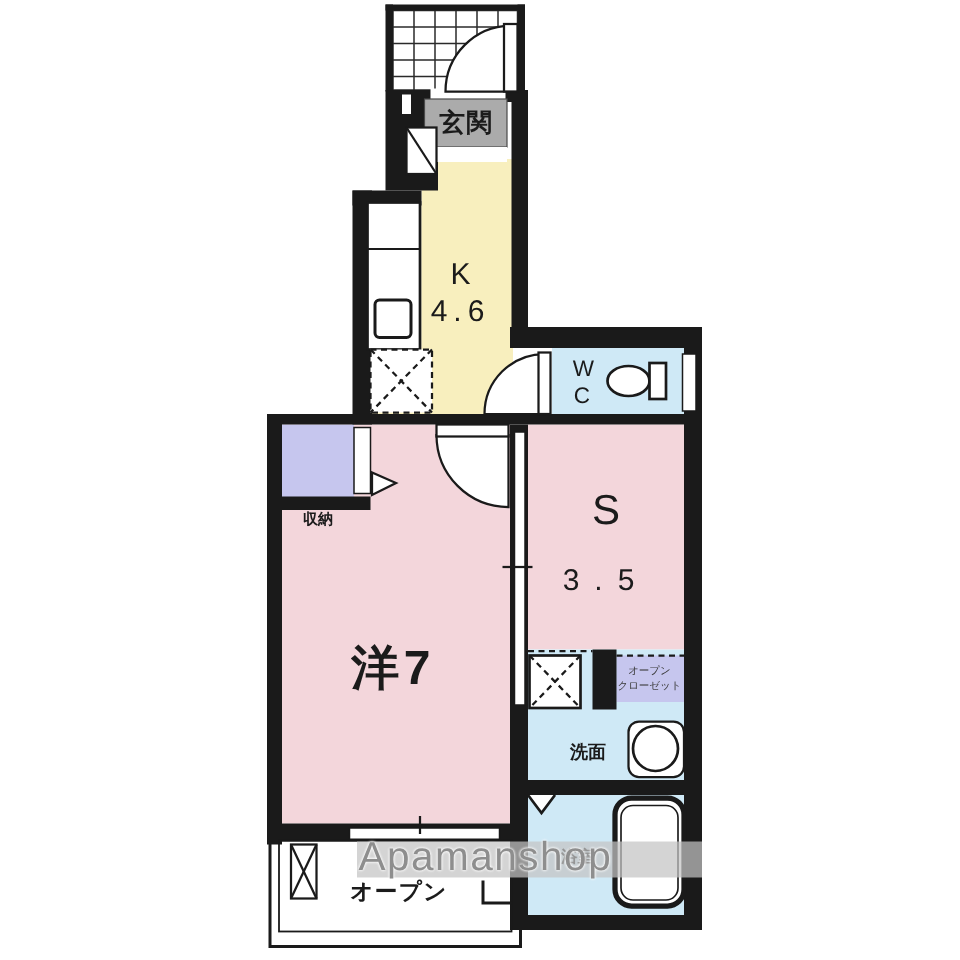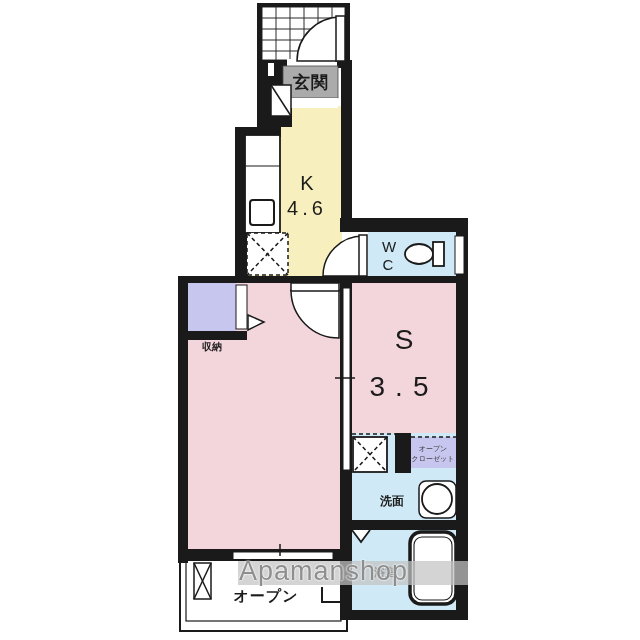--- a/index.html
+++ b/index.html
@@ -154,22 +154,23 @@
       <path d="M322,587 L322,602 L341,602" fill="none" stroke-width="2"></path>
     </g>
   </svg>
 
   <div class="lbl jp" style="left:311px;top:82px;font-size:17px;letter-spacing:1px;">玄関</div>
   <div class="lbl" style="left:307px;top:183px;font-size:20px;">K</div>
   <div class="lbl" style="left:307px;top:208px;font-size:20px;letter-spacing:4px;">4.6</div>
   <div class="lbl" style="left:389px;top:246px;font-size:15px;">W</div>
   <div class="lbl" style="left:388px;top:264px;font-size:15px;">C</div>
   <div class="lbl jp" style="left:212px;top:307px;font-size:10px;margin-top:40px;">収納</div>
+  <div class="lbl jp" style="left:262px;top:445px;font-size:32px;letter-spacing:3px;">洋7</div>
   <div class="lbl" style="left:404px;top:340px;font-size:28px;">S</div>
-  <div class="lbl" style="left:404px;top:387px;font-size:28px;letter-spacing:10px;">3.5</div>
+  <div class="lbl" style="left:404px;top:387px;font-size:20px;letter-spacing:10px;">3.5</div>
   <div class="lbl" style="left:433px;top:448px;font-size:7px;color:#3a3a3a;">オープン</div>
   <div class="lbl" style="left:433px;top:458px;font-size:7px;color:#3a3a3a;">クローゼット</div>
   <div class="lbl jp" style="left:392px;top:501px;font-size:12px;">洗面</div>
   <div class="lbl jp" style="left:385px;top:572px;font-size:11px;">浴室</div>
   <div class="lbl jp" style="left:266px;top:595px;font-size:15px;letter-spacing:1px;">オープン</div>
 
   <div class="watermark-band"></div>
   <div class="watermark-text">Apamanshop</div>
 
 </div>

